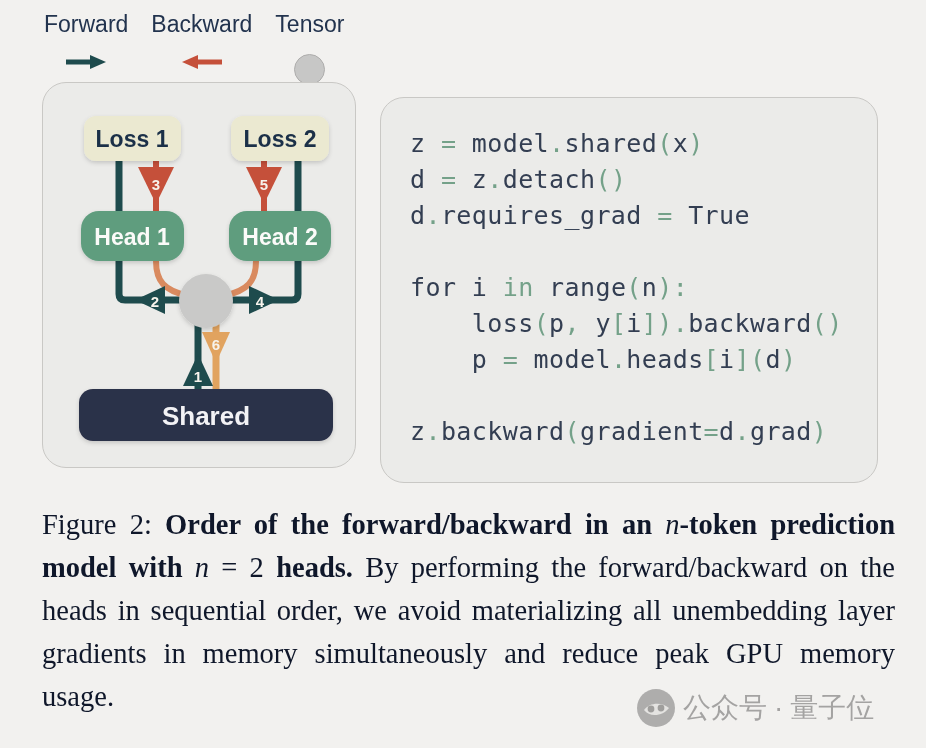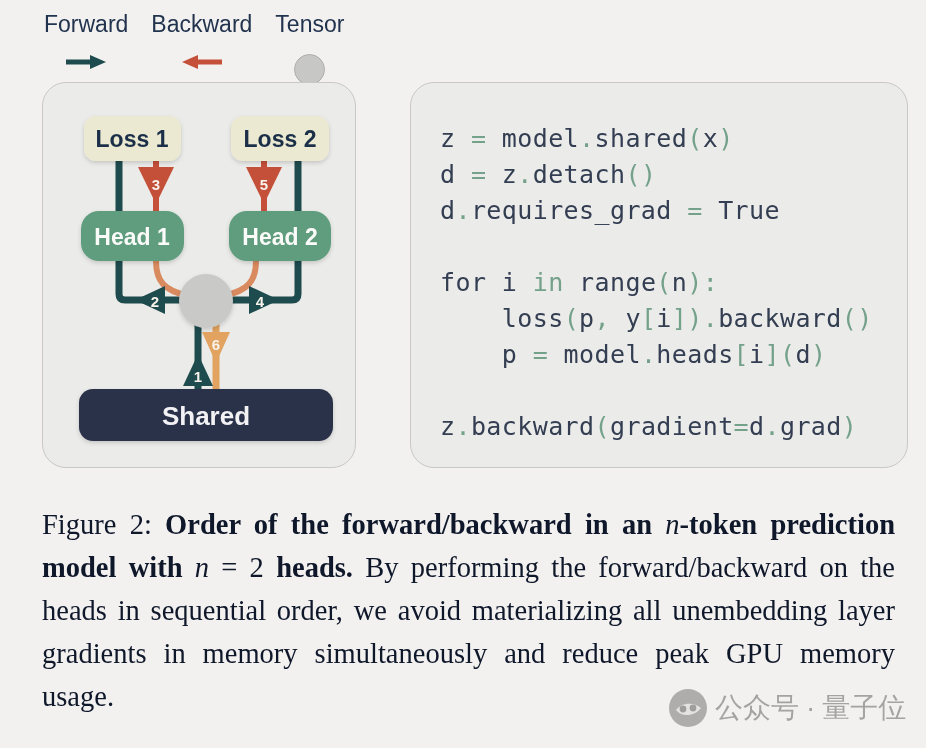--- a/index.html
+++ b/index.html
@@ -12,21 +12,21 @@
   
   .legend { position:absolute; left:44px; top:11px; display:flex; gap:23px; }
   .legend-item { display:flex; flex-direction:column; align-items:center; gap:16px; }
   .legend-label { font-size:23px; color:#22334e; }
   .tensor-dot { width:29px; height:29px; border-radius:50%; background:#c7c7c6; border:1px solid #aeadac; }
 
   
   .panel { position:absolute; top:82px; height:386px; box-sizing:border-box;
            background:#ebebe9; border:1px solid #c9c8c5; border-radius:24px; }
   .panel-diagram { left:42px; width:314px; }
-  .panel-code { left:410px; width:498px; padding:38px 10px 0 29px; }
+  .panel-code { left:380px; width:498px; padding:28px 10px 0 29px;margin-top:15px; }
 
   
   .code-line {
     font-family:"DejaVu Sans Mono","Liberation Mono",monospace;
     font-size:25px; line-height:36px; letter-spacing:0.4px;
     white-space:pre; color:#333e52;
   }
   .tok-op { color:#74a189; }
 
   
@@ -39,21 +39,21 @@
   
   .caption {
     position:absolute; left:42px; top:503px; width:853px; z-index:2;
     font-family:"Liberation Serif",serif; font-size:28.5px; line-height:43px;
     color:#0f172a; text-align:justify;
   }
   .cap-bold { font-weight:bold; }
   .cap-math { font-style:italic; }
 
   
-  .watermark { position:absolute; left:668px; top:688px; z-index:1;
+  .watermark { position:absolute; left:636px; top:688px; z-index:1;
     display:flex; align-items:center; gap:7px;
     color:#9c9b9a; font-size:28px; opacity:0.9; }
   .watermark span { white-space:nowrap; }
 </style>
 </head>
 <body>
 
 <div class="legend">
   <div class="legend-item">
     <span class="legend-label">Forward</span>

